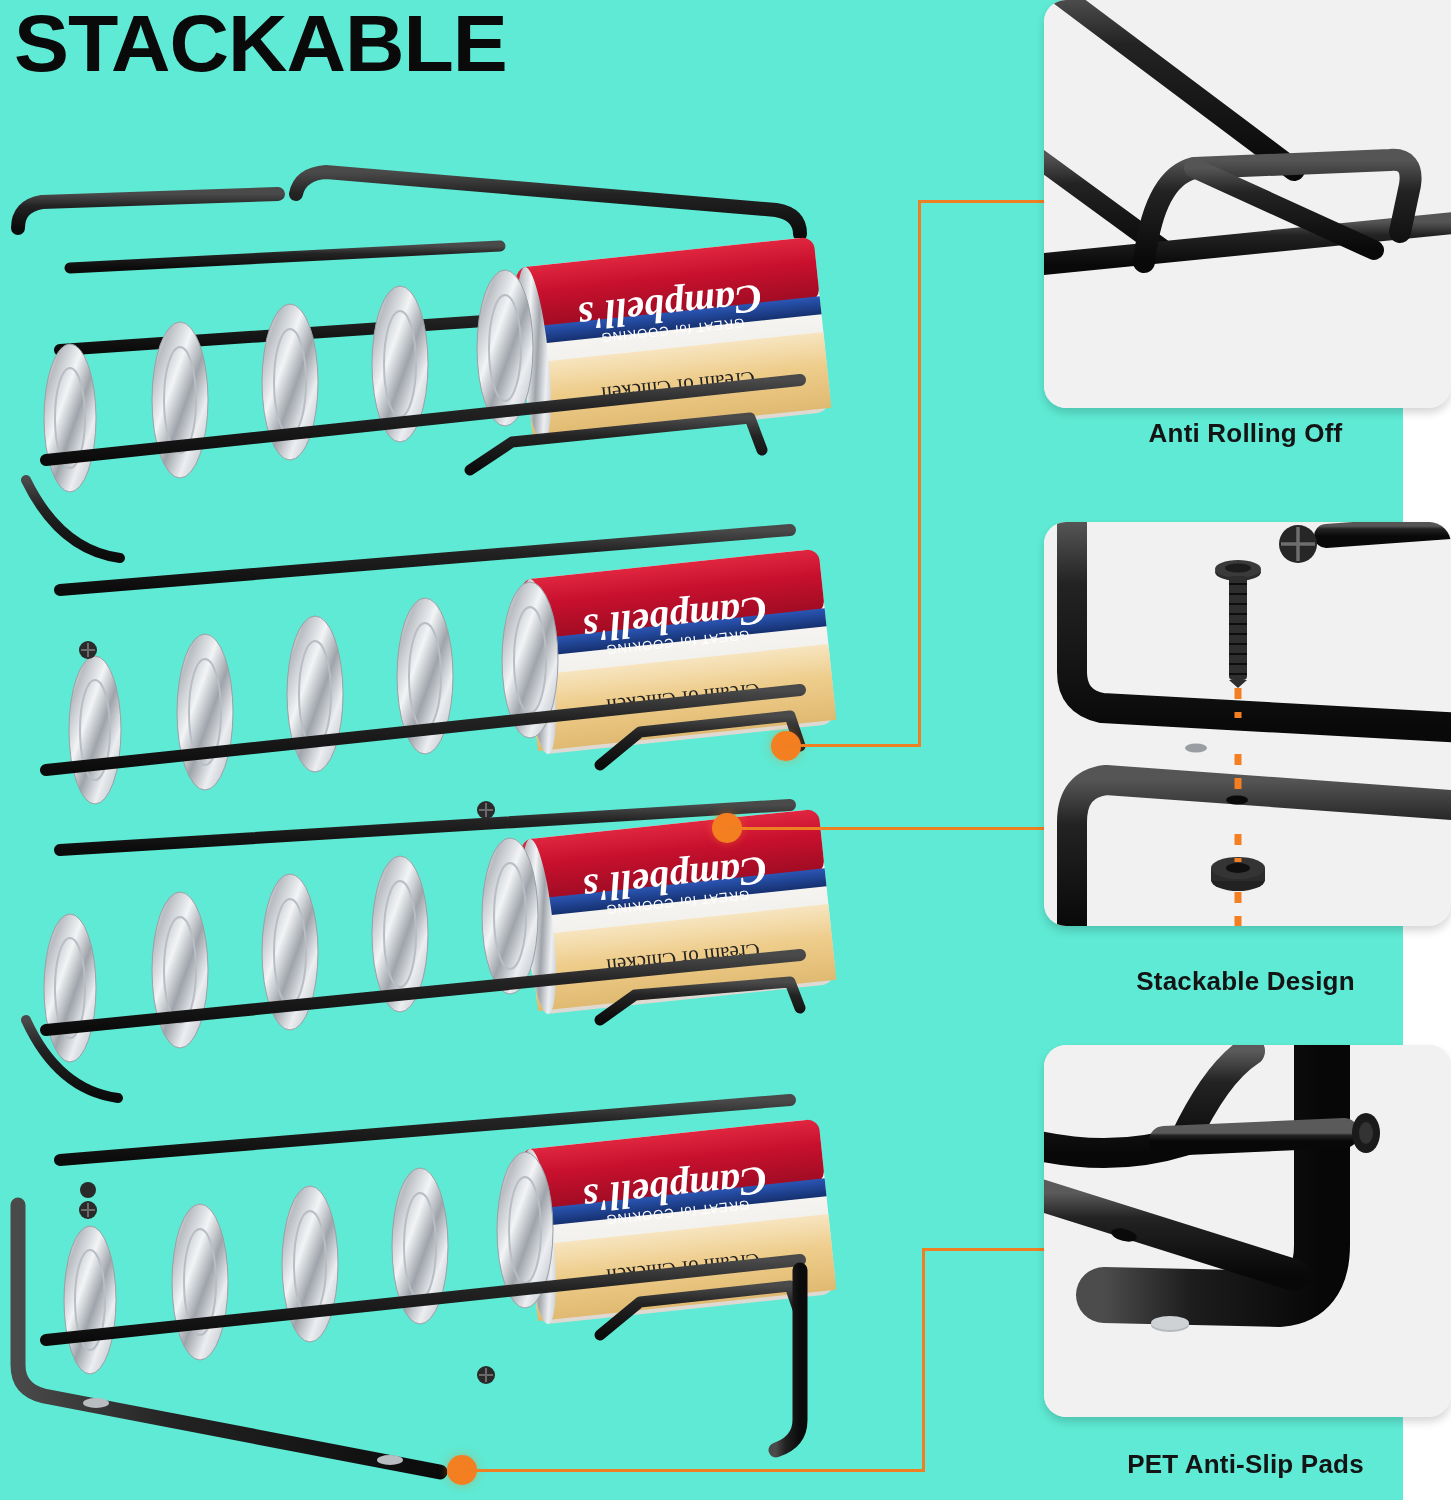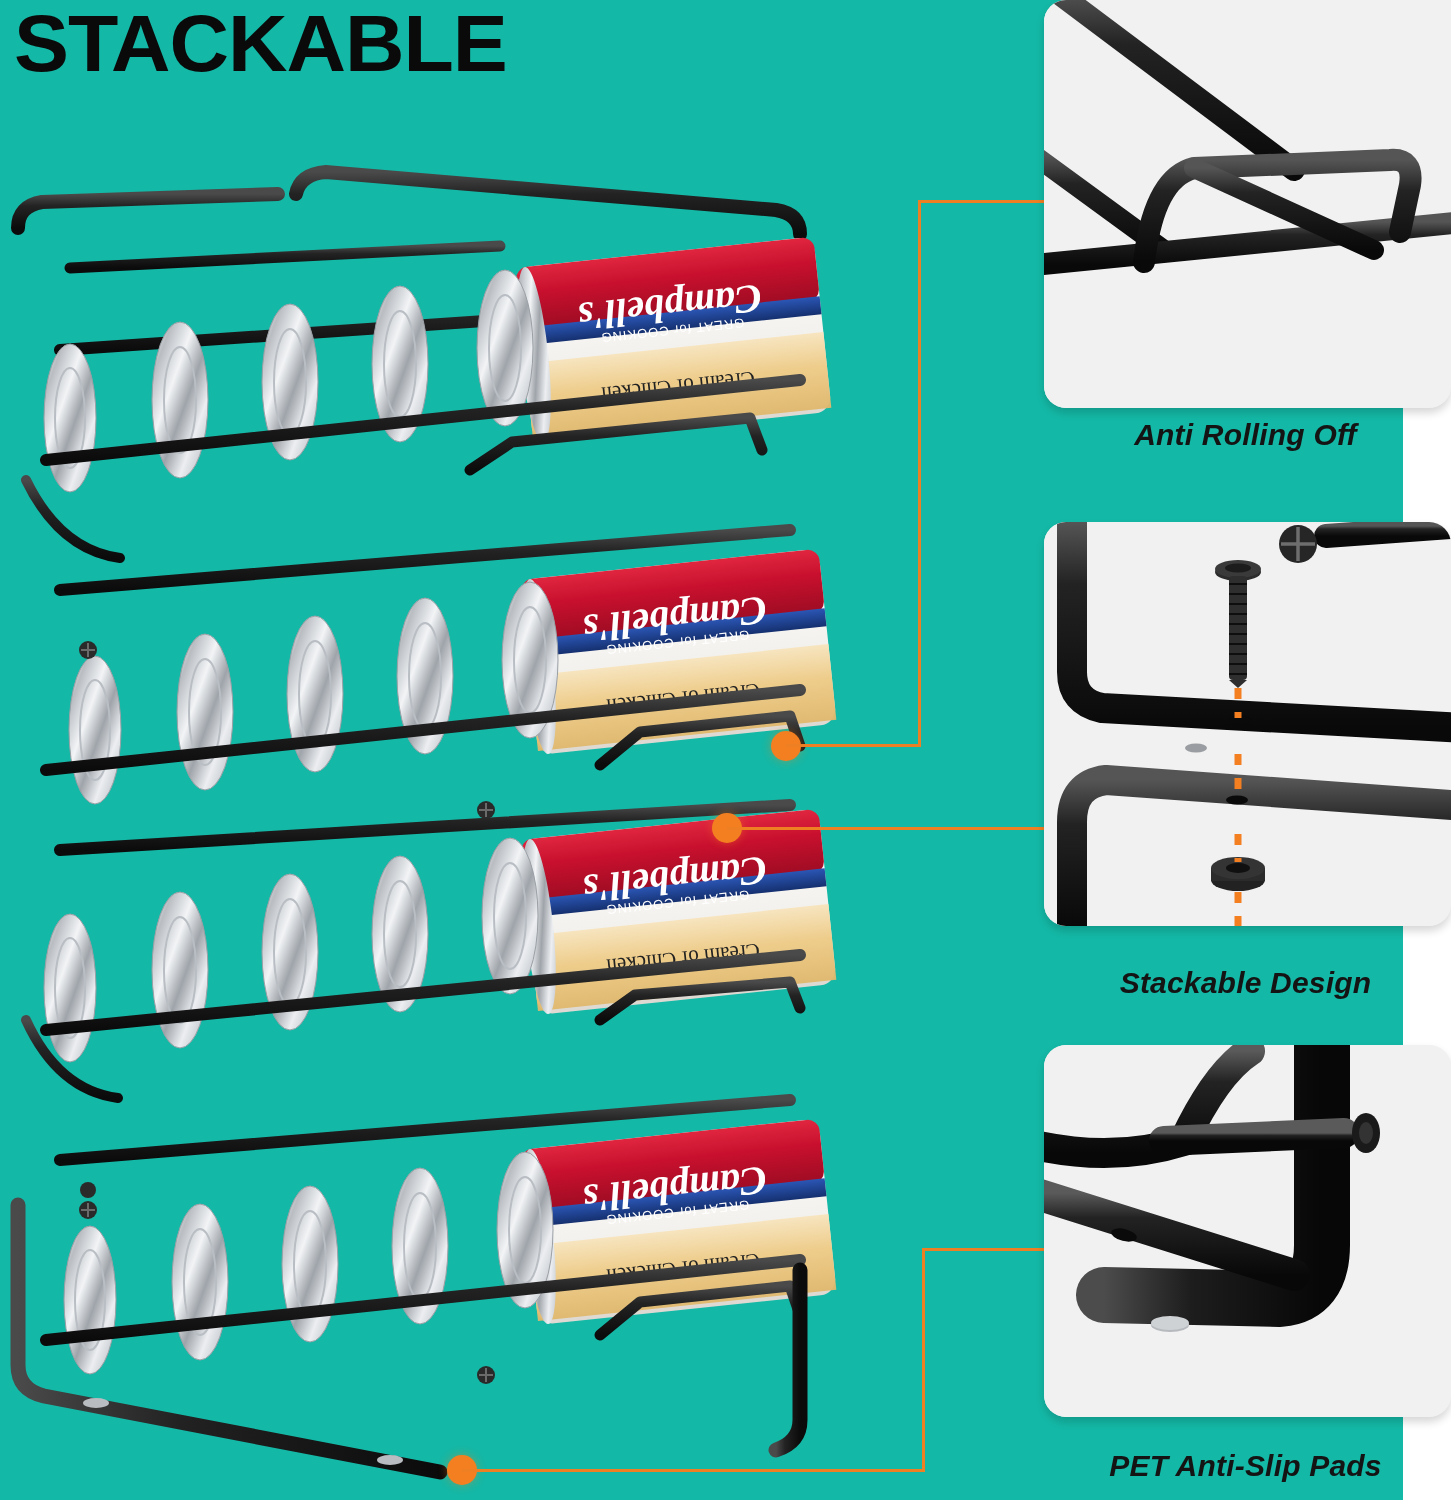--- a/index.html
+++ b/index.html
@@ -2,21 +2,21 @@
 <html><head>
 <meta charset="utf-8">
 <style>
   * { box-sizing: border-box; margin: 0; padding: 0; }
   html, body {
     width: 1451px; height: 1500px;
     background: #ffffff;
     font-family: "Liberation Sans", sans-serif;
     overflow: hidden;
   }
-  #stage { position: relative; width: 1403px; height: 1500px; background:#14b8a6;padding-left:20px; }
+  #stage { position: relative; width: 1403px; height: 1500px; background:#5eead4;padding-left:20px; }
 
   
   .headline {
     position: absolute; left: 14px; top: 2px;
     font-family: "Liberation Sans", sans-serif;
     font-weight: 700;
     font-size: 80px;
     letter-spacing: -1px;
     color: #0a0a0a;
     line-height: 1.05;
@@ -31,24 +31,23 @@
     border-radius: 22px;
     overflow: hidden;
     box-shadow: 0 5px 9px rgba(0,0,0,0.16);
   }
   .panel-caption {
     position: absolute;
     width: 411px;
     text-align: center;
     font-family: "Liberation Sans", sans-serif;
     font-weight: 700;
-    font-size: 30px;
+    font-size: 26px;
     color: #141414;
     letter-spacing: 0.2px;
-    font-style: italic;
   }
   #panel1 { left: 1044px; top: 0px;    width: 407px; height: 408px; border-top-right-radius:0; border-top-left-radius:22px;}
   #panel2 { left: 1044px; top: 522px;  width: 407px; height: 404px; }
   #panel3 { left: 1044px; top: 1045px; width: 407px; height: 372px; }
   #cap1 { left: 1040px; top: 418px; }
   #cap2 { left: 1040px; top: 940px; margin-top: 26px; }
   #cap3 { left: 1040px; top: 1443px; margin-top: 6px; }
 
   
   .lead { position: absolute; background: #ef7f23; }

